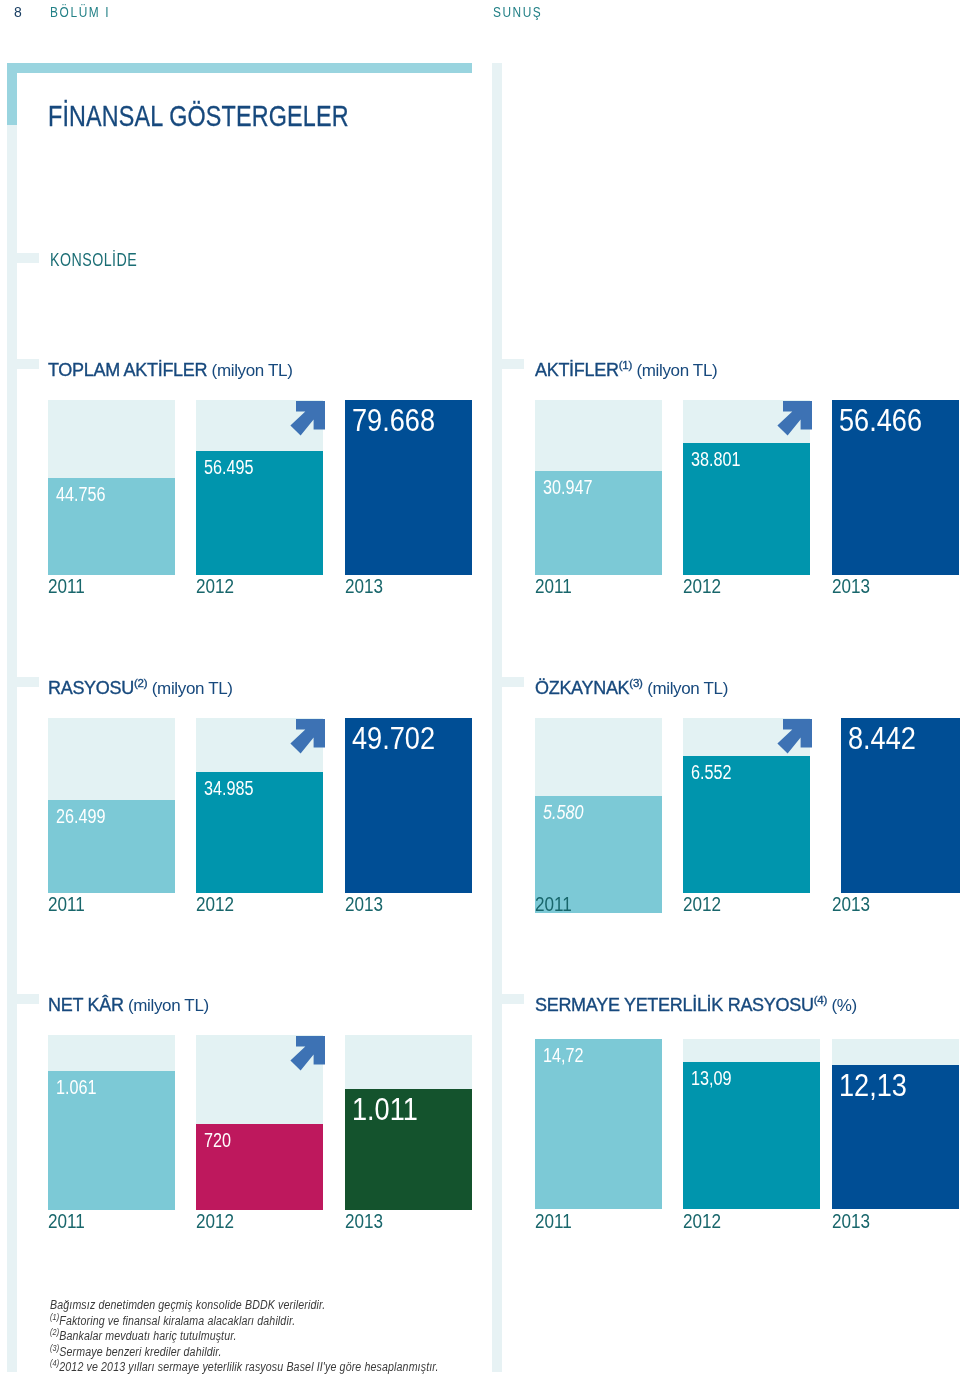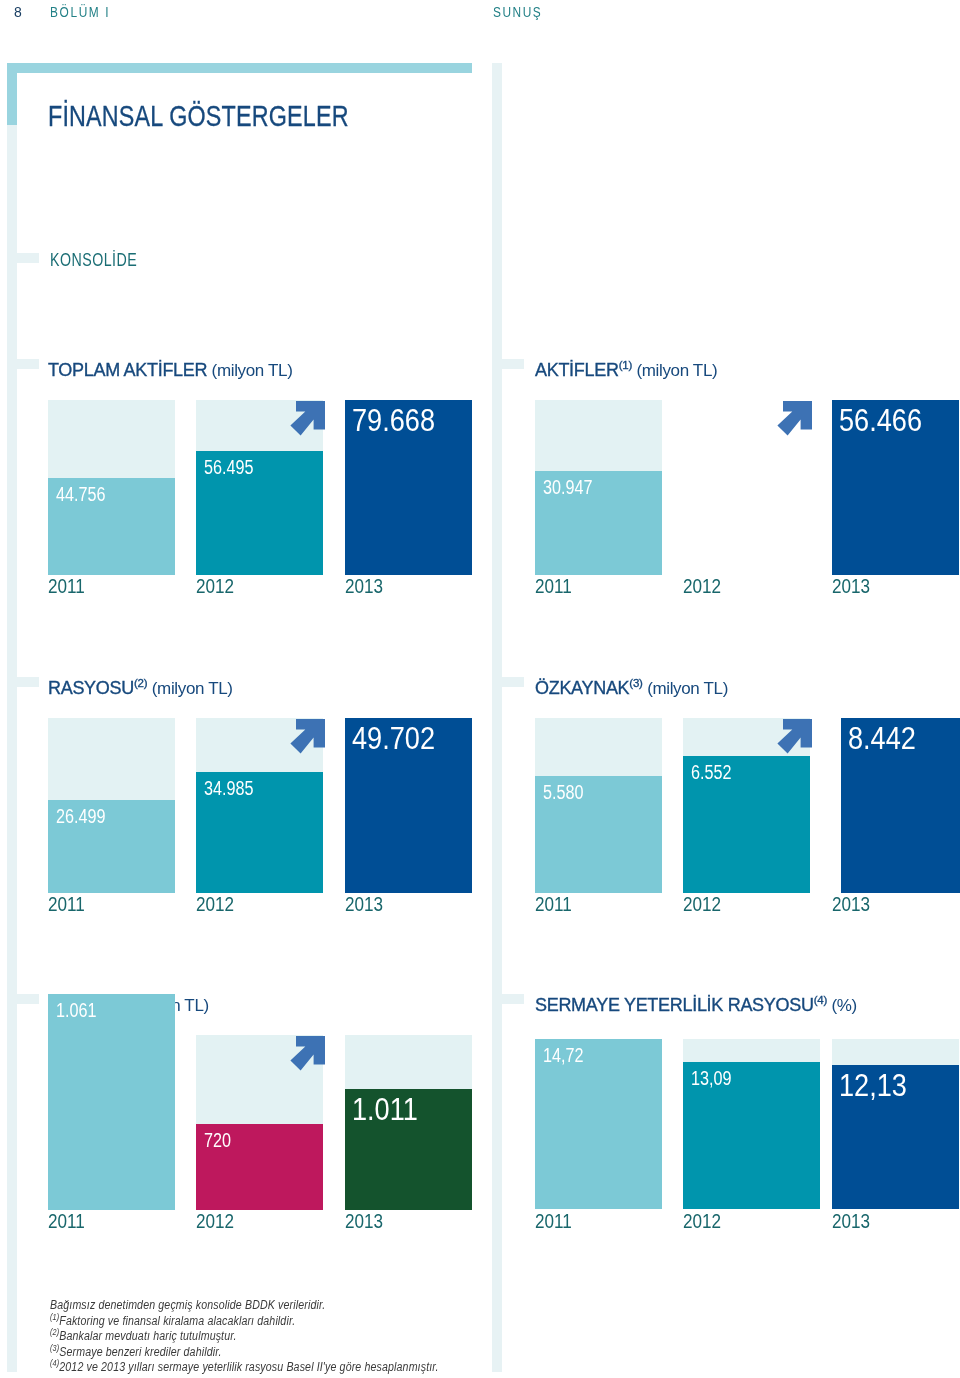--- a/index.html
+++ b/index.html
@@ -101,20 +101,25 @@
   </div>
   <div class="chart" id="chart1" style="left: 535px; top: 359px;">
     <div class="clabel"><span>AKTİFLER</span><sup>(1)</sup><span class="cunit"> (milyon TL)</span></div>
     <div class="plot">
       <div class="bar b0" style="left: 0px; width: 127px; top: 0px; height: 175px;">
         <div class="fill f0" style="height: 103.9px; background: rgb(124, 201, 214);">
             <div class="val">30.947</div>
           </div>
       </div>
       <div class="yr y0" style="left: 0px;">2011</div>
+      <div class="bar b1" style="left: 148px; width: 127px; top: 0px; height: 175px;">
+        <div class="fill f1" style="height: 131.9px; background: rgb(0, 149, 173);">
+            <div class="val">38.801</div>
+          </div>
+      </div>
       <div class="yr y1" style="left: 148px;">2012</div>
       <div class="bar b2" style="left: 297px; width: 127px; top: 0px; height: 175px;">
         <div class="fill f2" style="height: 175px; background: rgb(0, 78, 149);">
             <div class="val big">56.466</div>
           </div>
       </div>
       <div class="yr y2" style="left: 297px;">2013</div>
       <div class="arrow" style="left: 242px; top: 1px;"><svg width="36" height="36" viewBox="-2 0 36 36" xmlns="http://www.w3.org/2000/svg">
             <path d="M4,0 L33,0 L33,28.5 L21.6,28.5 L21.6,18.4 L8.6,34.5 L-1.6,24.6 L13.3,10.6 L4,10.6 Z" fill="#3D72B4"></path>
           </svg></div>
@@ -142,21 +147,21 @@
       </div>
       <div class="yr y2" style="left: 297px;">2013</div>
       <div class="arrow" style="left: 242px; top: 1px;"><svg width="36" height="36" viewBox="-2 0 36 36" xmlns="http://www.w3.org/2000/svg">
             <path d="M4,0 L33,0 L33,28.5 L21.6,28.5 L21.6,18.4 L8.6,34.5 L-1.6,24.6 L13.3,10.6 L4,10.6 Z" fill="#3D72B4"></path>
           </svg></div>
     </div>
   </div>
   <div class="chart" id="chart3" style="left: 535px; top: 677px;">
     <div class="clabel"><span>ÖZKAYNAK</span><sup>(3)</sup><span class="cunit"> (milyon TL)</span></div>
     <div class="plot">
-      <div class="bar b0" style="left: 0px; width: 127px; top: 0px; height: 175px;">
+      <div class="bar b0" style="left: 0px; width: 127px; top: 0px; height: 195px; font-style: italic;">
         <div class="fill f0" style="height: 116.7px; background: rgb(124, 201, 214);">
             <div class="val">5.580</div>
           </div>
       </div>
       <div class="yr y0" style="left: 0px;">2011</div>
       <div class="bar b1" style="left: 148px; width: 127px; top: 0px; height: 175px;">
         <div class="fill f1" style="height: 136.8px; background: rgb(0, 149, 173);">
             <div class="val">6.552</div>
           </div>
       </div>
@@ -169,21 +174,21 @@
       <div class="yr y2" style="left: 297px;">2013</div>
       <div class="arrow" style="left: 242px; top: 1px;"><svg width="36" height="36" viewBox="-2 0 36 36" xmlns="http://www.w3.org/2000/svg">
             <path d="M4,0 L33,0 L33,28.5 L21.6,28.5 L21.6,18.4 L8.6,34.5 L-1.6,24.6 L13.3,10.6 L4,10.6 Z" fill="#3D72B4"></path>
           </svg></div>
     </div>
   </div>
   <div class="chart" id="chart4" style="left: 48px; top: 994px;">
     <div class="clabel"><span>NET KÂR</span><sup></sup><span class="cunit"> (milyon TL)</span></div>
     <div class="plot">
       <div class="bar b0" style="left: 0px; width: 127px; top: 0px; height: 175px;">
-        <div class="fill f0" style="height: 216px; background: rgb(124, 201, 214); margin-top: 36px;">
+        <div class="fill f0" style="height: 139px; background: rgb(124, 201, 214); margin-top: 36px;">
             <div class="val">1.061</div>
           </div>
       </div>
       <div class="yr y0" style="left: 0px;">2011</div>
       <div class="bar b1" style="left: 148px; width: 127px; top: 0px; height: 175px;">
         <div class="fill f1" style="height: 86px; background: #be185d;">
             <div class="val">720</div>
           </div>
       </div>
       <div class="yr y1" style="left: 148px;">2012</div>

